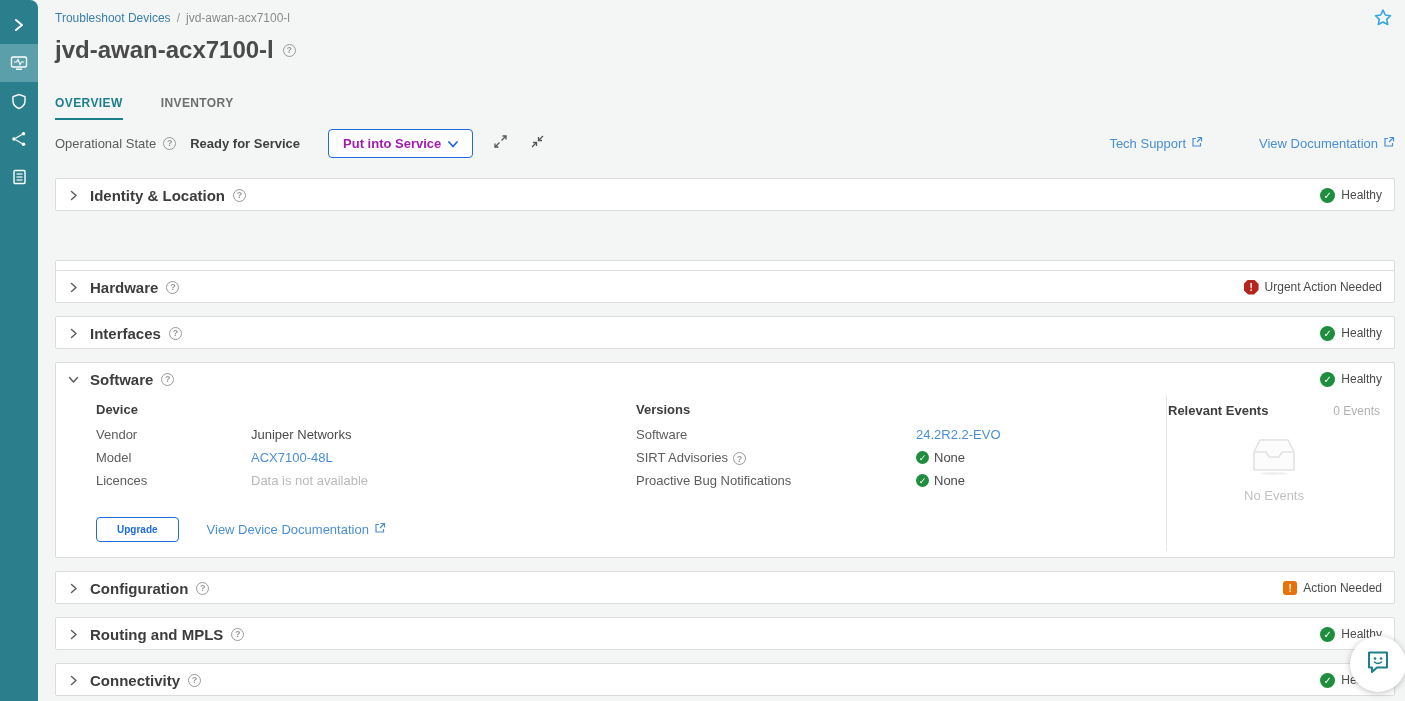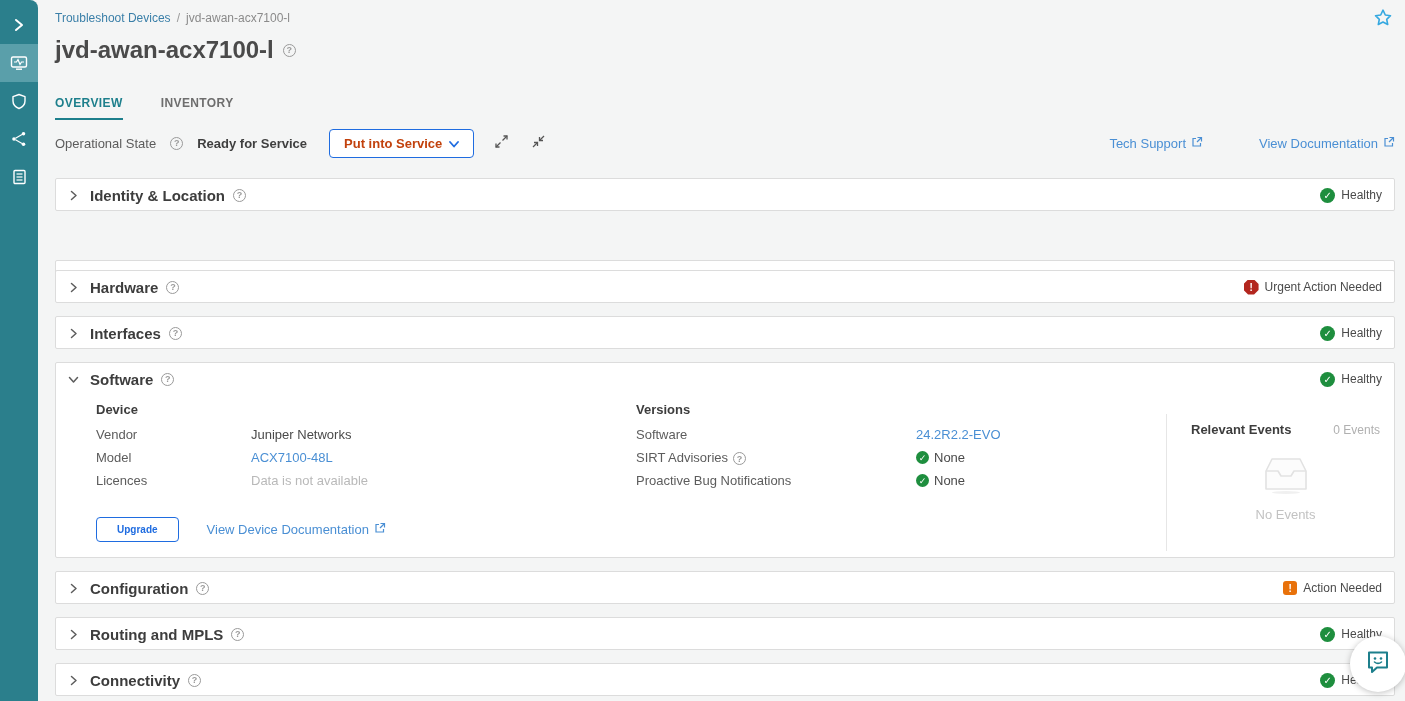--- a/index.html
+++ b/index.html
@@ -32,25 +32,25 @@
     display:inline-flex; align-items:center; justify-content:center;
     width:13px; height:13px; border:1px solid #9a9a9a; border-radius:50%;
     color:#9a9a9a; font-size:9px; font-weight:700; flex:0 0 auto;
   }
   
   .tabs { position:absolute; left:17px; top:96px; display:flex; gap:38px; }
   .tab { font-size:12px; font-weight:700; letter-spacing:.4px; color:#6e6e6e; padding-bottom:8px; cursor:pointer; }
   .tab.active { color:#1d7f8c; border-bottom:2px solid #1d7f8c; }
   
   .toolbar { position:absolute; left:17px; top:128px; width:1340px; height:30px; display:flex; align-items:center; }
-  .op-label { font-size:13px; color:#5c5c5c; display:flex; align-items:center; gap:14px; }
+  .op-label { font-size:13px; color:#5c5c5c; display:flex; align-items:center; gap:7px; }
   .op-value { font-size:13px; font-weight:700; color:#3f3f3f; margin-left:14px; }
   .btn-primary-outline {
-    margin-left:22px; background:#fff; border:1px solid #1f6ce0; border-radius:4px;
-    color:#c2410c; font-weight:700; font-size:13px; padding:6px 14px;
+    margin-left:28px; background:#fff; border:1px solid #1f6ce0; border-radius:4px;
+    color:#a21caf; font-weight:700; font-size:13px; padding:6px 14px;
     display:flex; align-items:center; gap:7px; cursor:pointer;
     font-family:"Liberation Sans","DejaVu Sans",sans-serif;
   }
   .icon-btn { margin-left:18px; background:none; border:none; cursor:pointer; color:#555; padding:2px; }
   .toolbar-links { margin-left:auto; display:flex; gap:56px; }
   .ext-link { font-size:13px; color:#4a8fd4; display:flex; align-items:center; gap:5px; text-decoration:none; cursor:pointer; }
   
   .card {
     position:absolute; left:17px; width:1340px; background:#fff;
     border:1px solid #dcdcdc; border-radius:2px;
@@ -85,21 +85,21 @@
   .ok-ic { width:13px; height:13px; border-radius:50%; background:#1e8e3e; color:#fff;
     display:inline-flex; align-items:center; justify-content:center; font-size:9px; font-weight:700; }
   .sw-actions { position:absolute; left:40px; top:122px; display:flex; align-items:center; gap:28px; }
   .btn-upgrade {
     background:#fff; border:1px solid #1f6ce0; border-radius:4px; color:#1f6ce0;
     font-weight:700; font-size:10px; padding:6px 20px; cursor:pointer;
     font-family:"Liberation Sans","DejaVu Sans",sans-serif;
   }
   .events-panel {
     position:absolute; left:1110px; top:0; bottom:6px; width:228px;
-    border-left:1px solid #e6e6e6; padding:8px 14px 0 24px;margin-top:19px;
+    border-left:1px solid #e6e6e6; padding:8px 14px 0 1px;
   }
   .events-head { display:flex; align-items:baseline; }
   .events-title { font-size:13px; font-weight:700; color:#3d3d3d; }
   .events-count { margin-left:auto; font-size:12px; color:#b0b0b0; }
   .events-empty { margin-top:18px; display:flex; flex-direction:column; align-items:center; gap:8px; }
   .events-empty-label { font-size:13px; color:#c2c2c2; }
   
   .chat-fab {
     position:absolute; left:1350px; top:636px; width:56px; height:56px; border-radius:50%;
     background:#fff; box-shadow:0 1px 6px rgba(0,0,0,.25);

